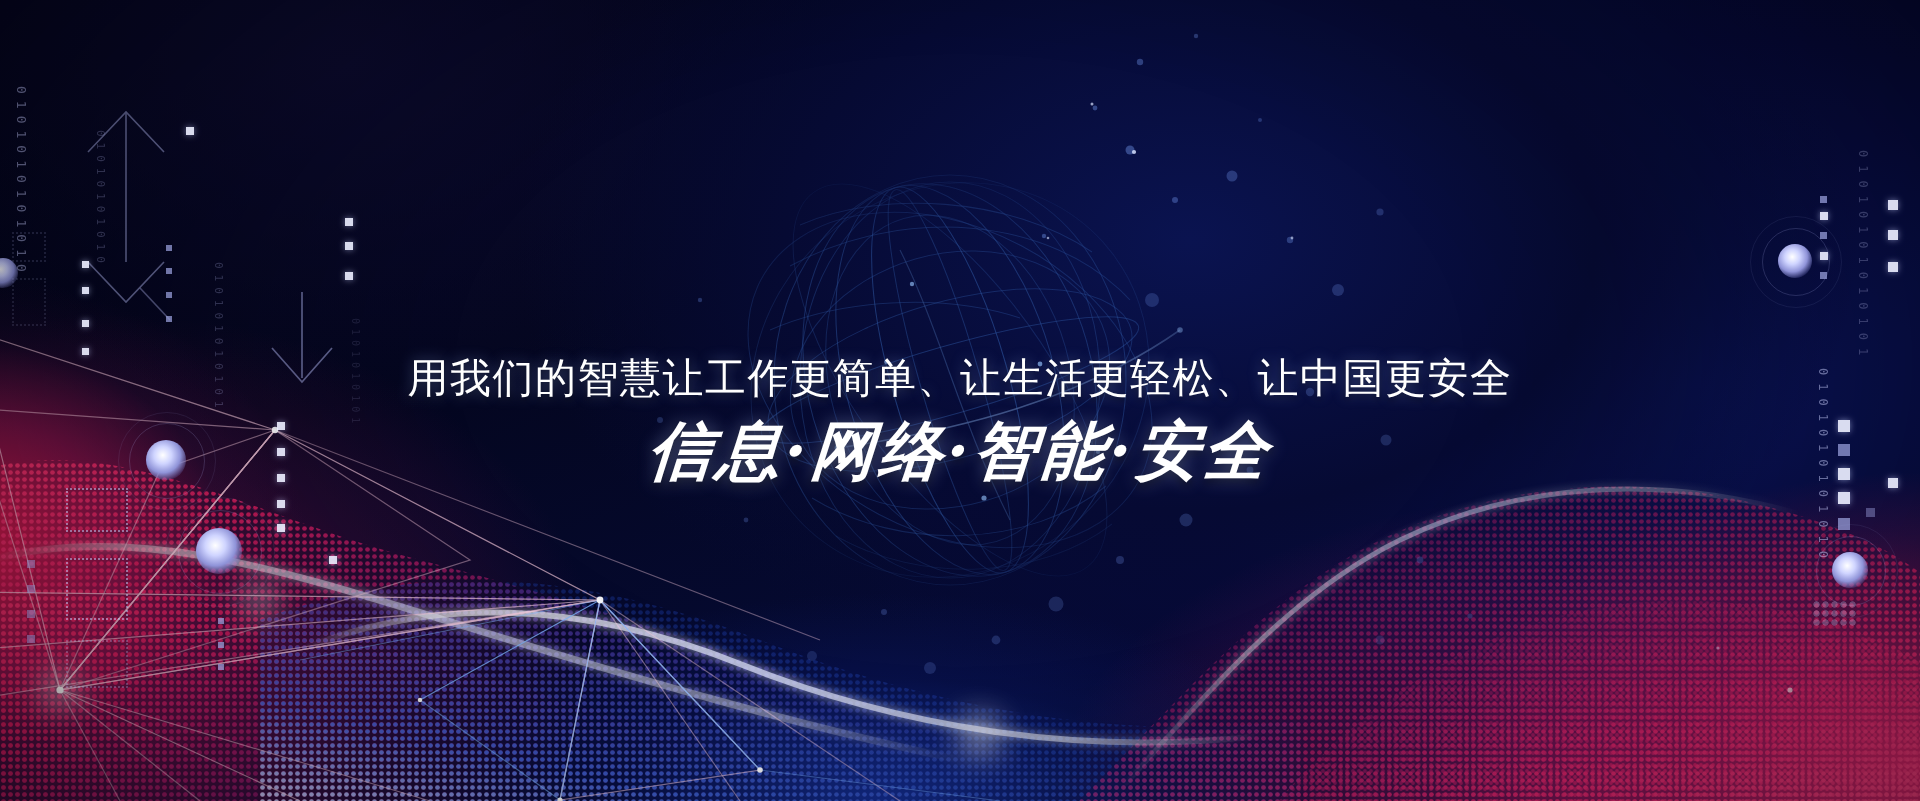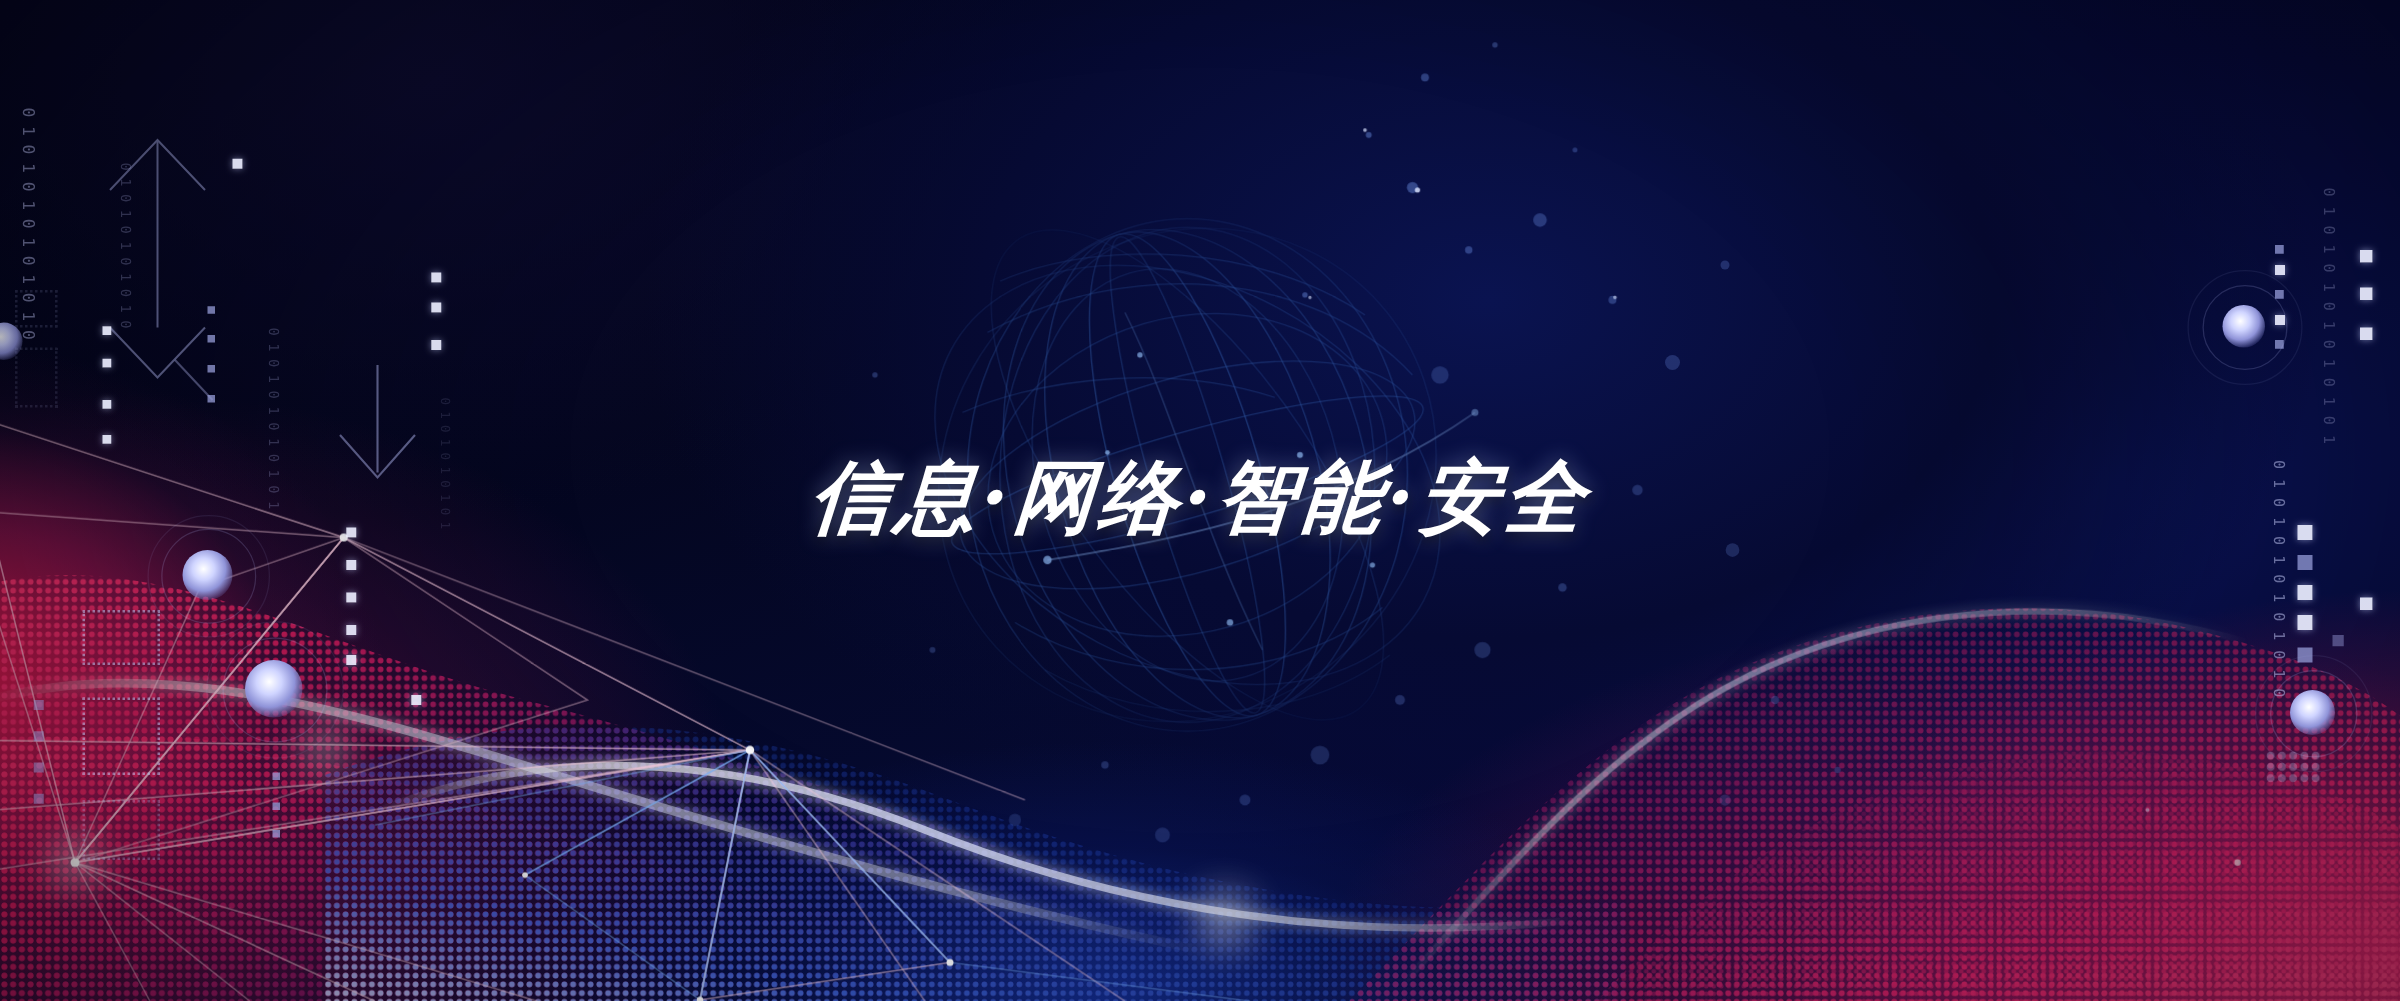--- a/index.html
+++ b/index.html
@@ -451,16 +451,17 @@
   <div class="glowring" style="left:1750px; top:216px; width:90px;height:90px; opacity:.45;"></div>
 
   <div class="glowdot" style="left:1832px; top:552px; width:36px;height:36px;"></div>
   <div class="glowring" style="left:1816px; top:536px; width:68px;height:68px;"></div>
   <div class="glowring" style="left:1804px; top:524px; width:92px;height:92px; opacity:.45;"></div>
 
   <div class="sqr soft" style="left:1866px; top:508px; width:9px;height:9px; opacity:.6;"></div>
   <div class="tinydots" style="left:1812px; top:600px; width:46px;height:28px; opacity:.35;"></div>
 
   <div id="headline-block">
+    <div id="headline">用我们的智慧让工作更简单、让生活更轻松、让中国更安全</div>
     <div id="subheadline">信息·网络·智能·安全</div>
   </div>
 
 </div>
 
 </body></html>

